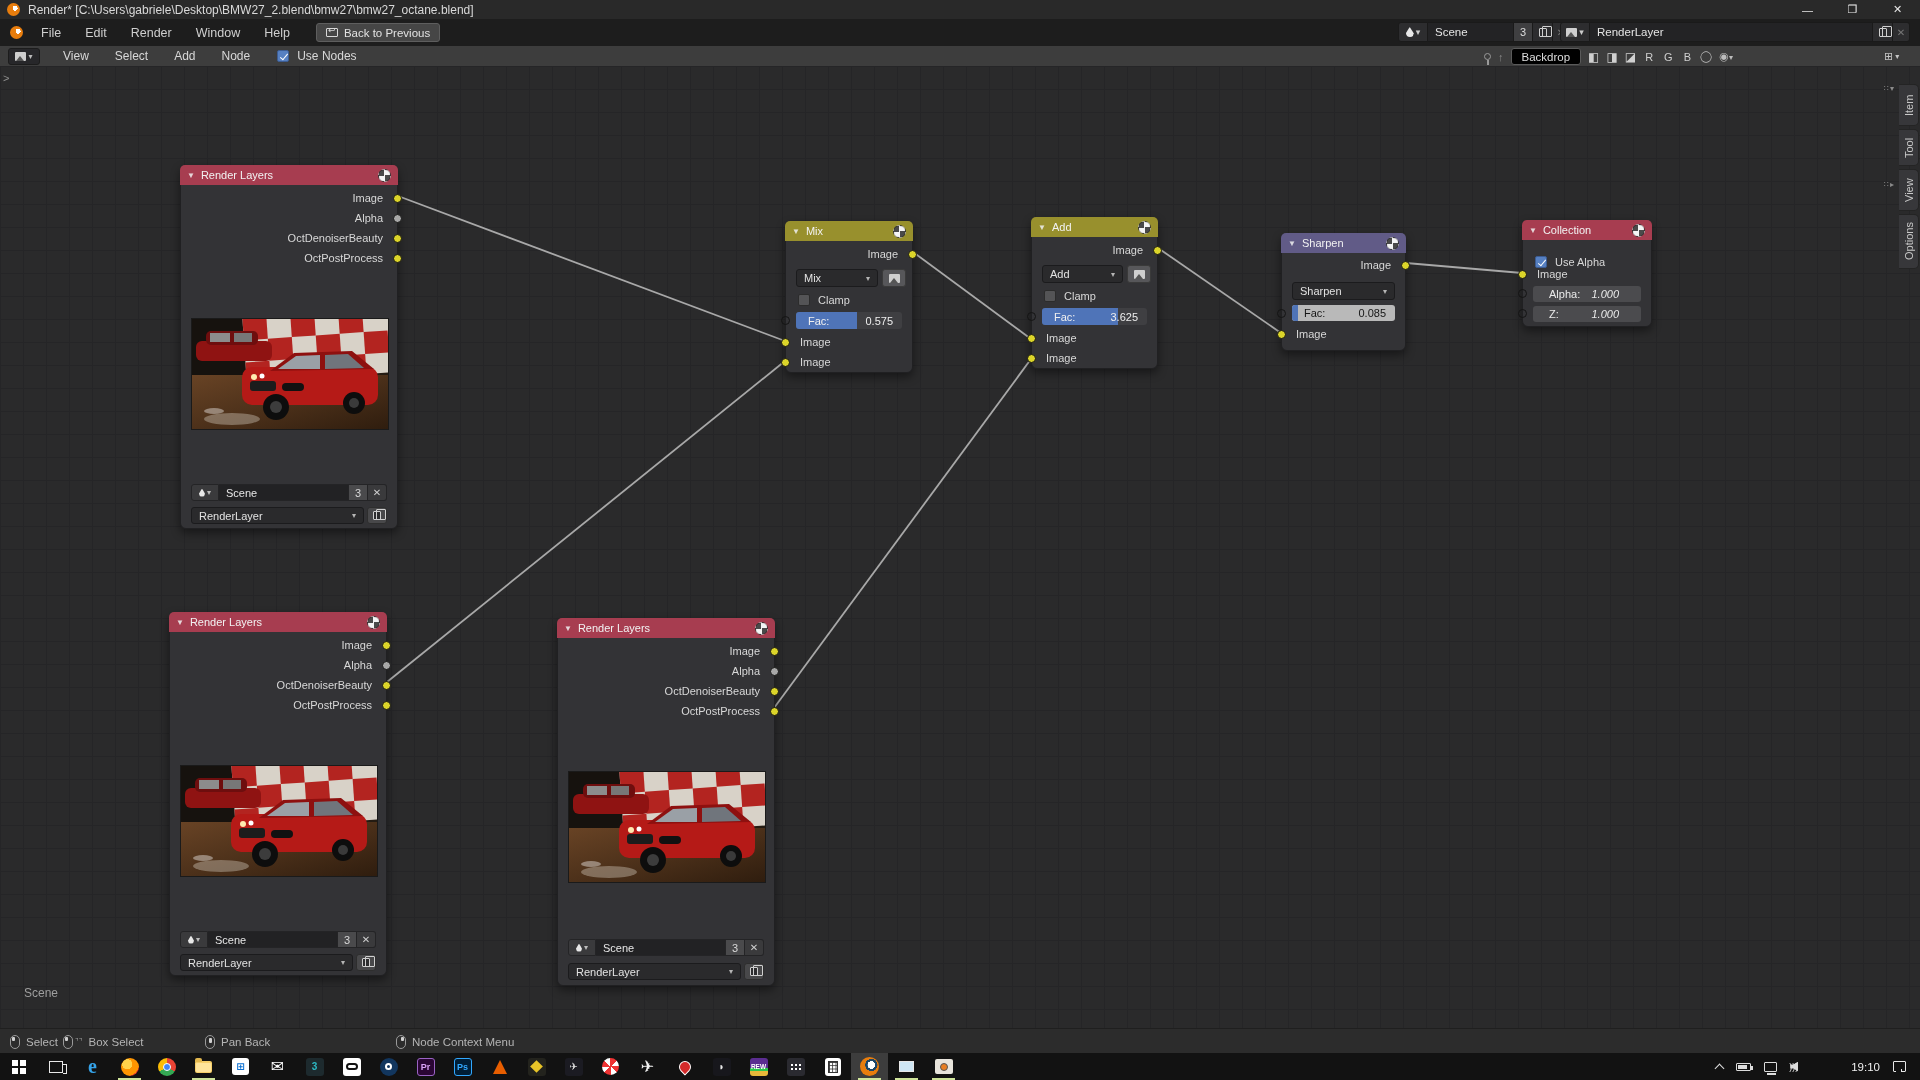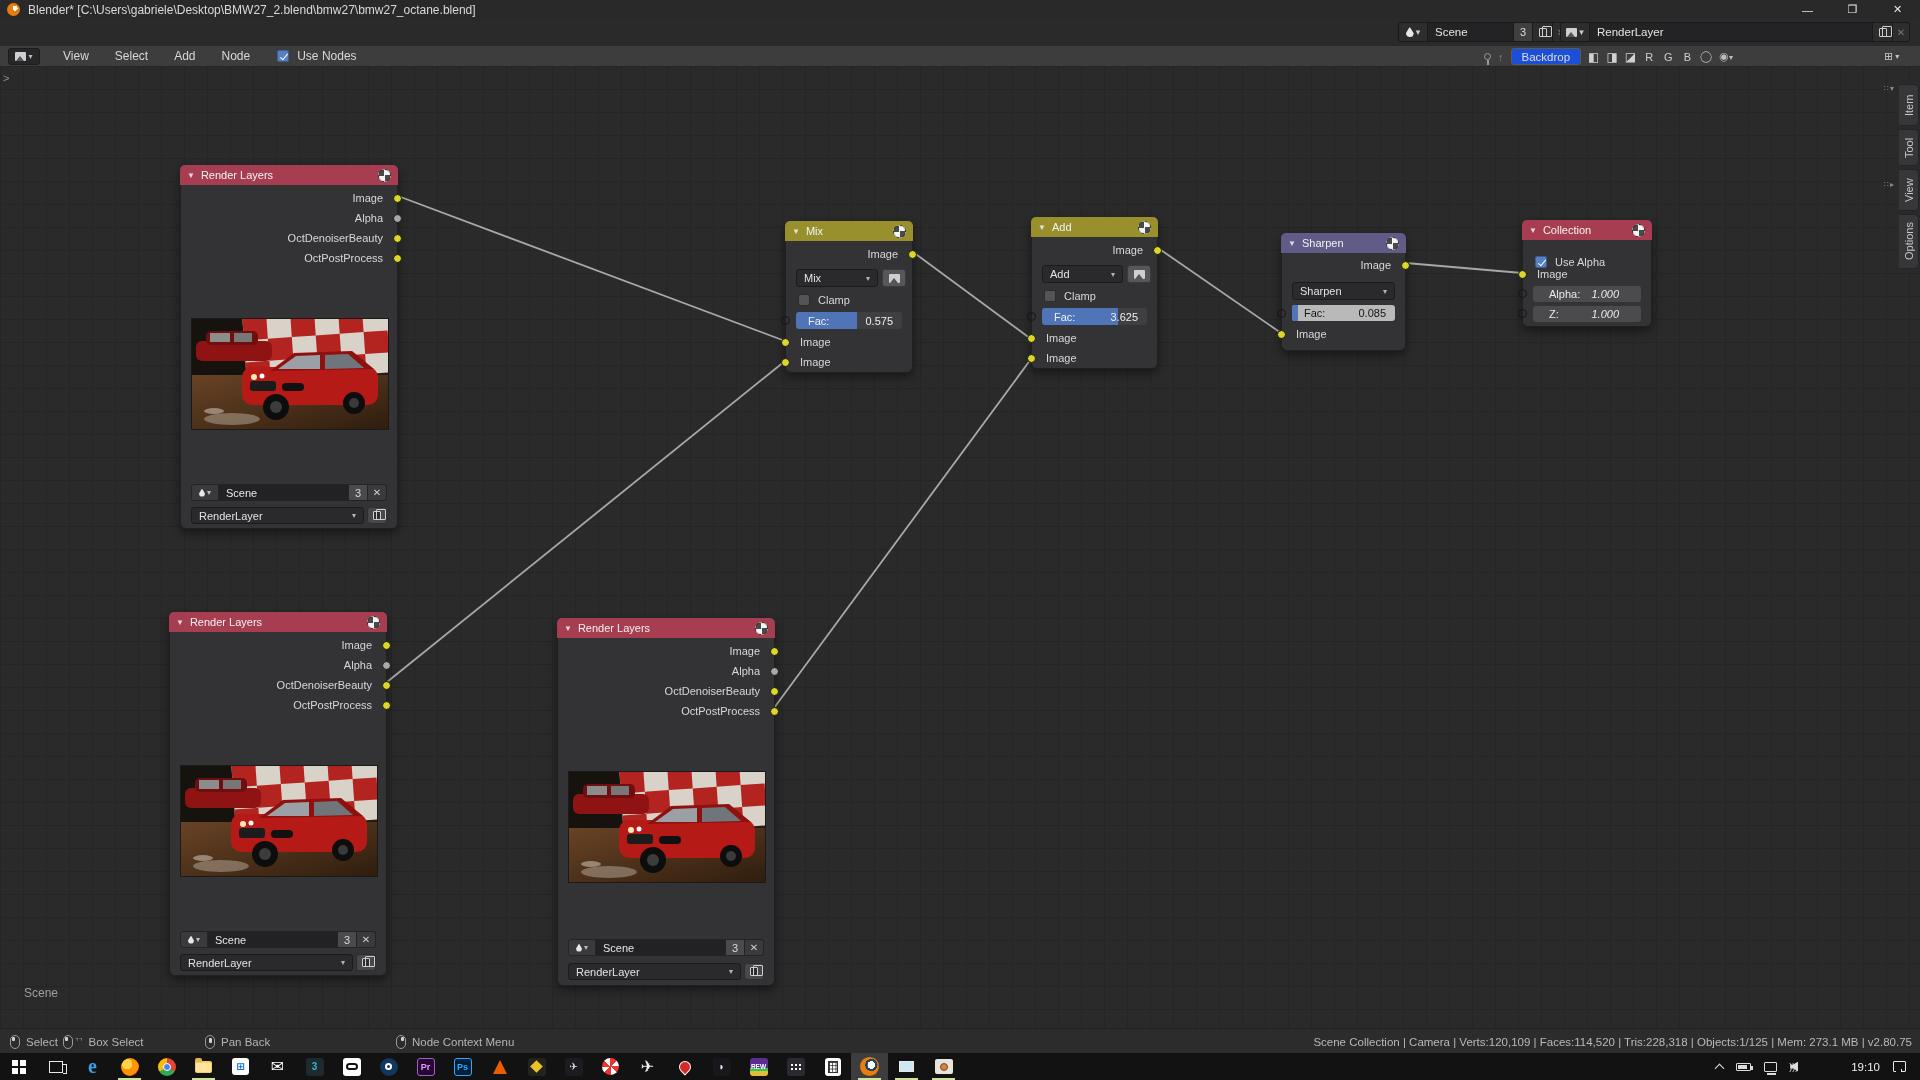--- a/index.html
+++ b/index.html
@@ -46,21 +46,21 @@
   .tb-menu{padding:0 13px;}
   #editor-type-btn{margin-left:8px;width:32px;height:17px;background:#27272a;border:1px solid #1c1c1c;
     border-radius:3px;display:flex;align-items:center;justify-content:center;gap:2px;color:#bbb;font-size:8px;}
   .cb{width:12px;height:12px;border-radius:2px;display:inline-block;position:relative;}
   .cb.on{background:#5680c2;border:1px solid #3c5c92;}
   .cb.on::after{content:"";position:absolute;left:3.5px;top:0.5px;width:3px;height:7px;
     border:solid #fff;border-width:0 1.8px 1.8px 0;transform:rotate(40deg);}
   .cb.off{background:#545456;border:1px solid #2c2c2c;}
   #toolbar-right{position:absolute;left:1484px;top:48px;height:17px;display:flex;align-items:center;gap:7px;
     font-size:11px;color:#bdbdbd;}
-  #backdrop-btn{height:17px;background:#1d4ed8;border:1px solid #5a5a5a;border-radius:3px;
+  #backdrop-btn{height:17px;background:#000000;border:1px solid #5a5a5a;border-radius:3px;
     padding:0 10px;display:flex;align-items:center;color:#dedede;font-size:11.5px;}
   .chan-ic{font-size:12px;color:#d0d0d0;}
   .chan-letter{padding:0 2px;color:#cfcfcf;}
   #overlay-grid-btn{position:absolute;left:1884px;top:48px;height:17px;display:flex;align-items:center;
     gap:2px;color:#c5c5c5;font-size:11px;}
   .pin-ic{display:inline-block;width:7px;height:7px;border:1.5px solid #9a9a9a;border-radius:50%;position:relative;}
   .pin-ic::after{content:"";position:absolute;left:2px;top:6px;width:1.5px;height:5px;background:#9a9a9a;}
 
   
   #canvas{position:absolute;left:0;top:66px;width:1920px;height:962px;background:#2a2a2b;
@@ -172,28 +172,40 @@
   .cone-ic{width:0;height:0;border-left:7px solid transparent;border-right:7px solid transparent;border-bottom:14px solid #e85e00;position:relative;}
   .moni-ic{display:inline-block;width:15px;height:11px;border:1.5px solid #e8e8e8;position:relative;background:#cfe7f5;}
 </style>
 </head>
 <body>
 
 <div id="screen">
 
   <div id="titlebar">
     <span class="app-ic blogo"></span>
-    <span>Blender* [C:\Users\gabriele\Desktop\BMW27_2.blend\bmw27\bmw27_octane.blend]</span>
+    <span>Render* [C:\Users\gabriele\Desktop\BMW27_2.blend\bmw27\bmw27_octane.blend]</span>
     <div id="win-controls">
       <span class="wbtn">—</span>
       <span class="wbtn">❐</span>
       <span class="wbtn">✕</span>
     </div>
   </div>
 
+  <div id="menubar">
+    <span style="margin:0 6px 0 10px" class="blogo"></span>
+    <span class="menu-item">File</span>
+    <span class="menu-item">Edit</span>
+    <span class="menu-item">Render</span>
+    <span class="menu-item">Window</span>
+    <span class="menu-item">Help</span>
+    <span id="back-prev">
+      <span class="screen-back-ic"></span>
+      <span>Back to Previous</span>
+    </span>
+  </div>
 
   <div id="scene-db">
     <span class="db-btn db-left"><span class="drop-ic"></span>▾</span>
     <span class="db-txt" style="width:86px">Scene</span>
     <span class="db-num">3</span>
     <span class="db-btn db-end">
         <span class="pages-ic"></span>
       </span>
     <span class="db-btn db-close">✕</span>
   </div>
@@ -510,21 +522,20 @@
           <i></i>
         </span>
       <span>Pan Back</span>
     </span>
     <span class="hint" style="left:396px">
       <span class="mouse right">
           <i></i>
         </span>
       <span>Node Context Menu</span>
     </span>
-    <span id="status-info">Scene Collection | Camera | Verts:120,109 | Faces:114,520 | Tris:228,318 | Objects:1/125 | Mem: 273.1 MB | v2.80.75</span>
   </div>
 
   <div id="taskbar">
     <div id="tb-icons">
         <div class="tb-slot">
           <span class="win-grid"></span>
         </div>
         <div class="tb-slot">
           <span class="tv-ic"></span>
         </div>

